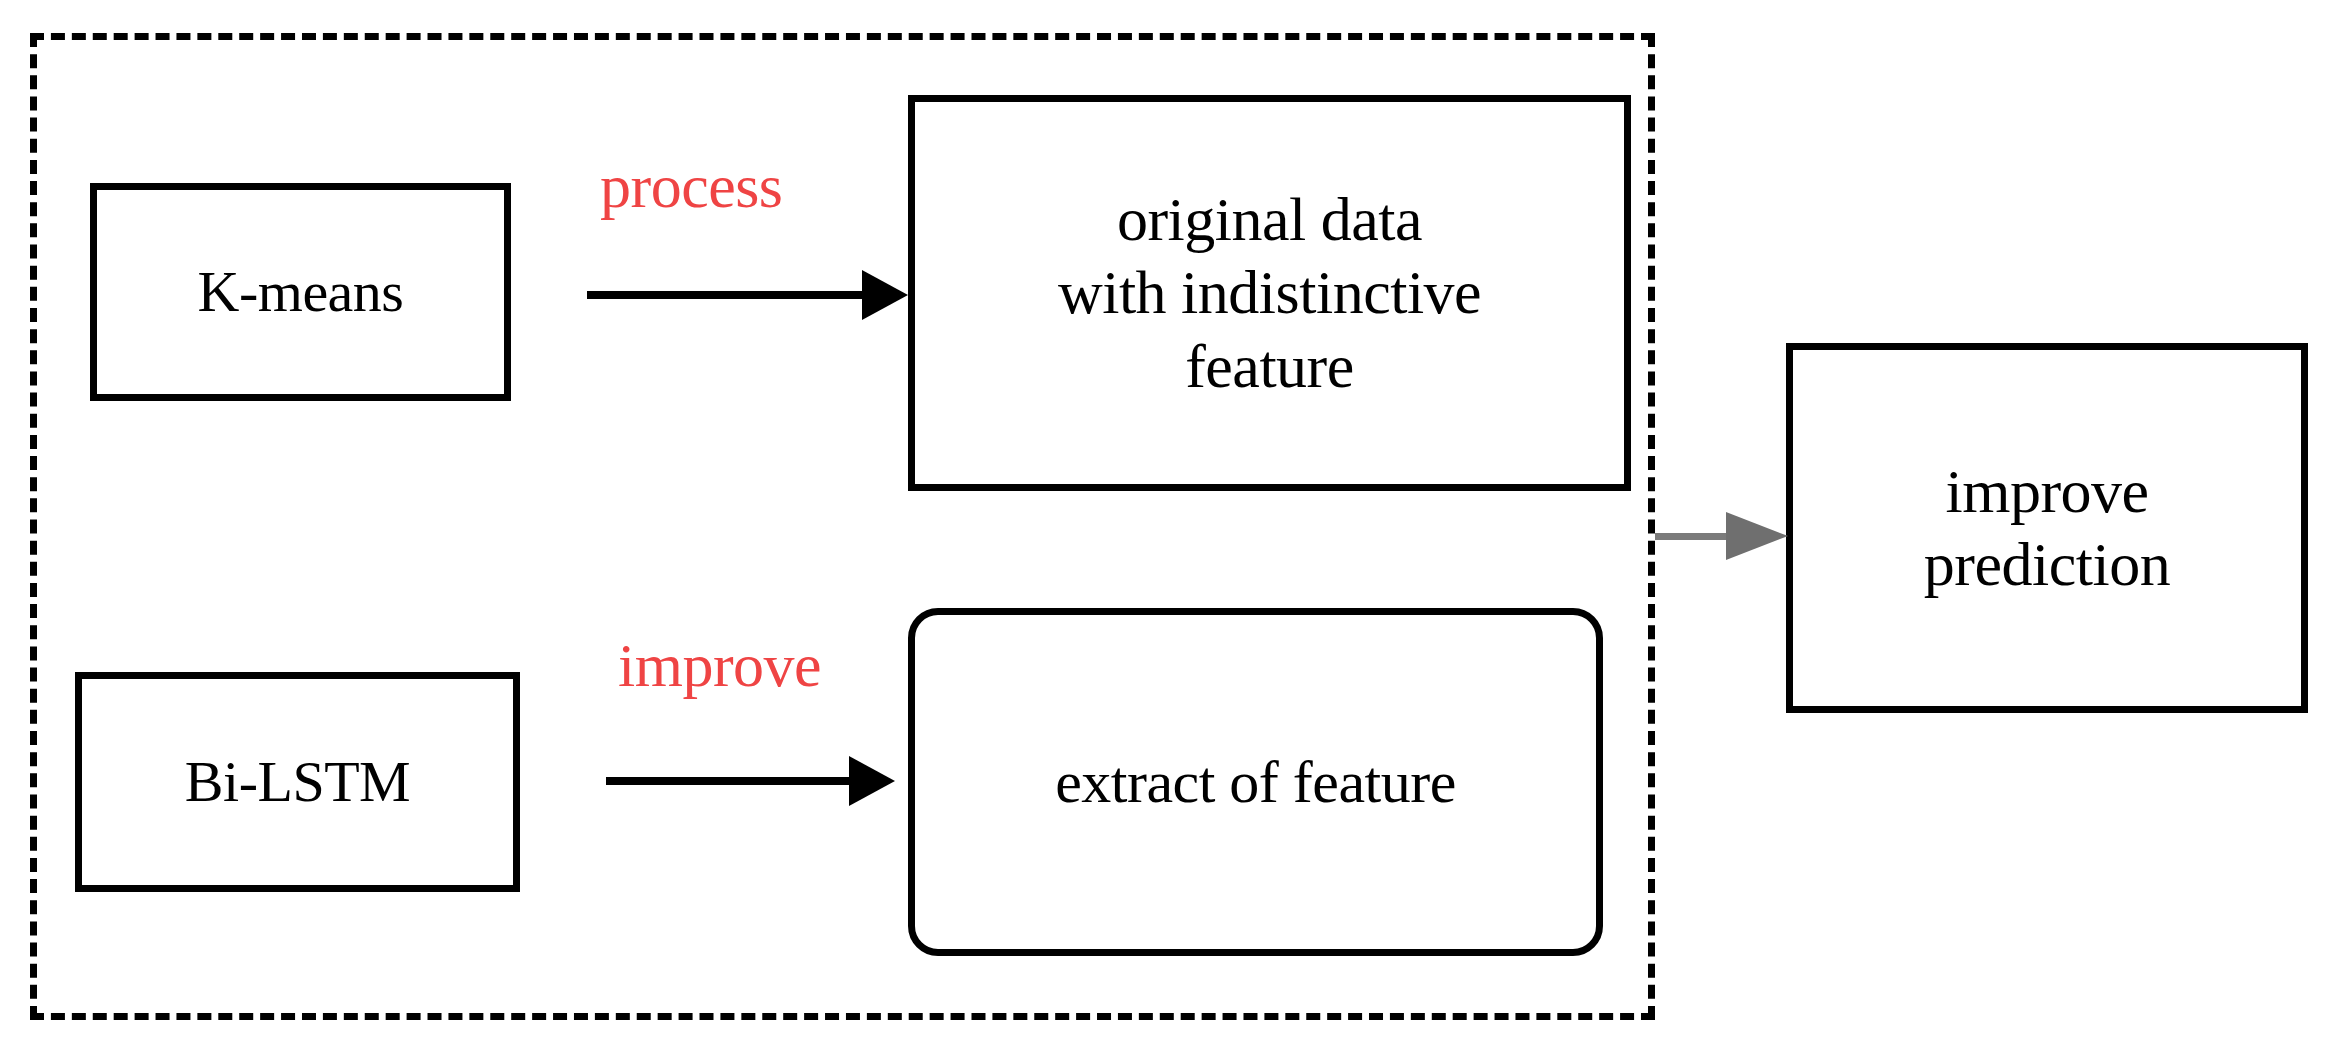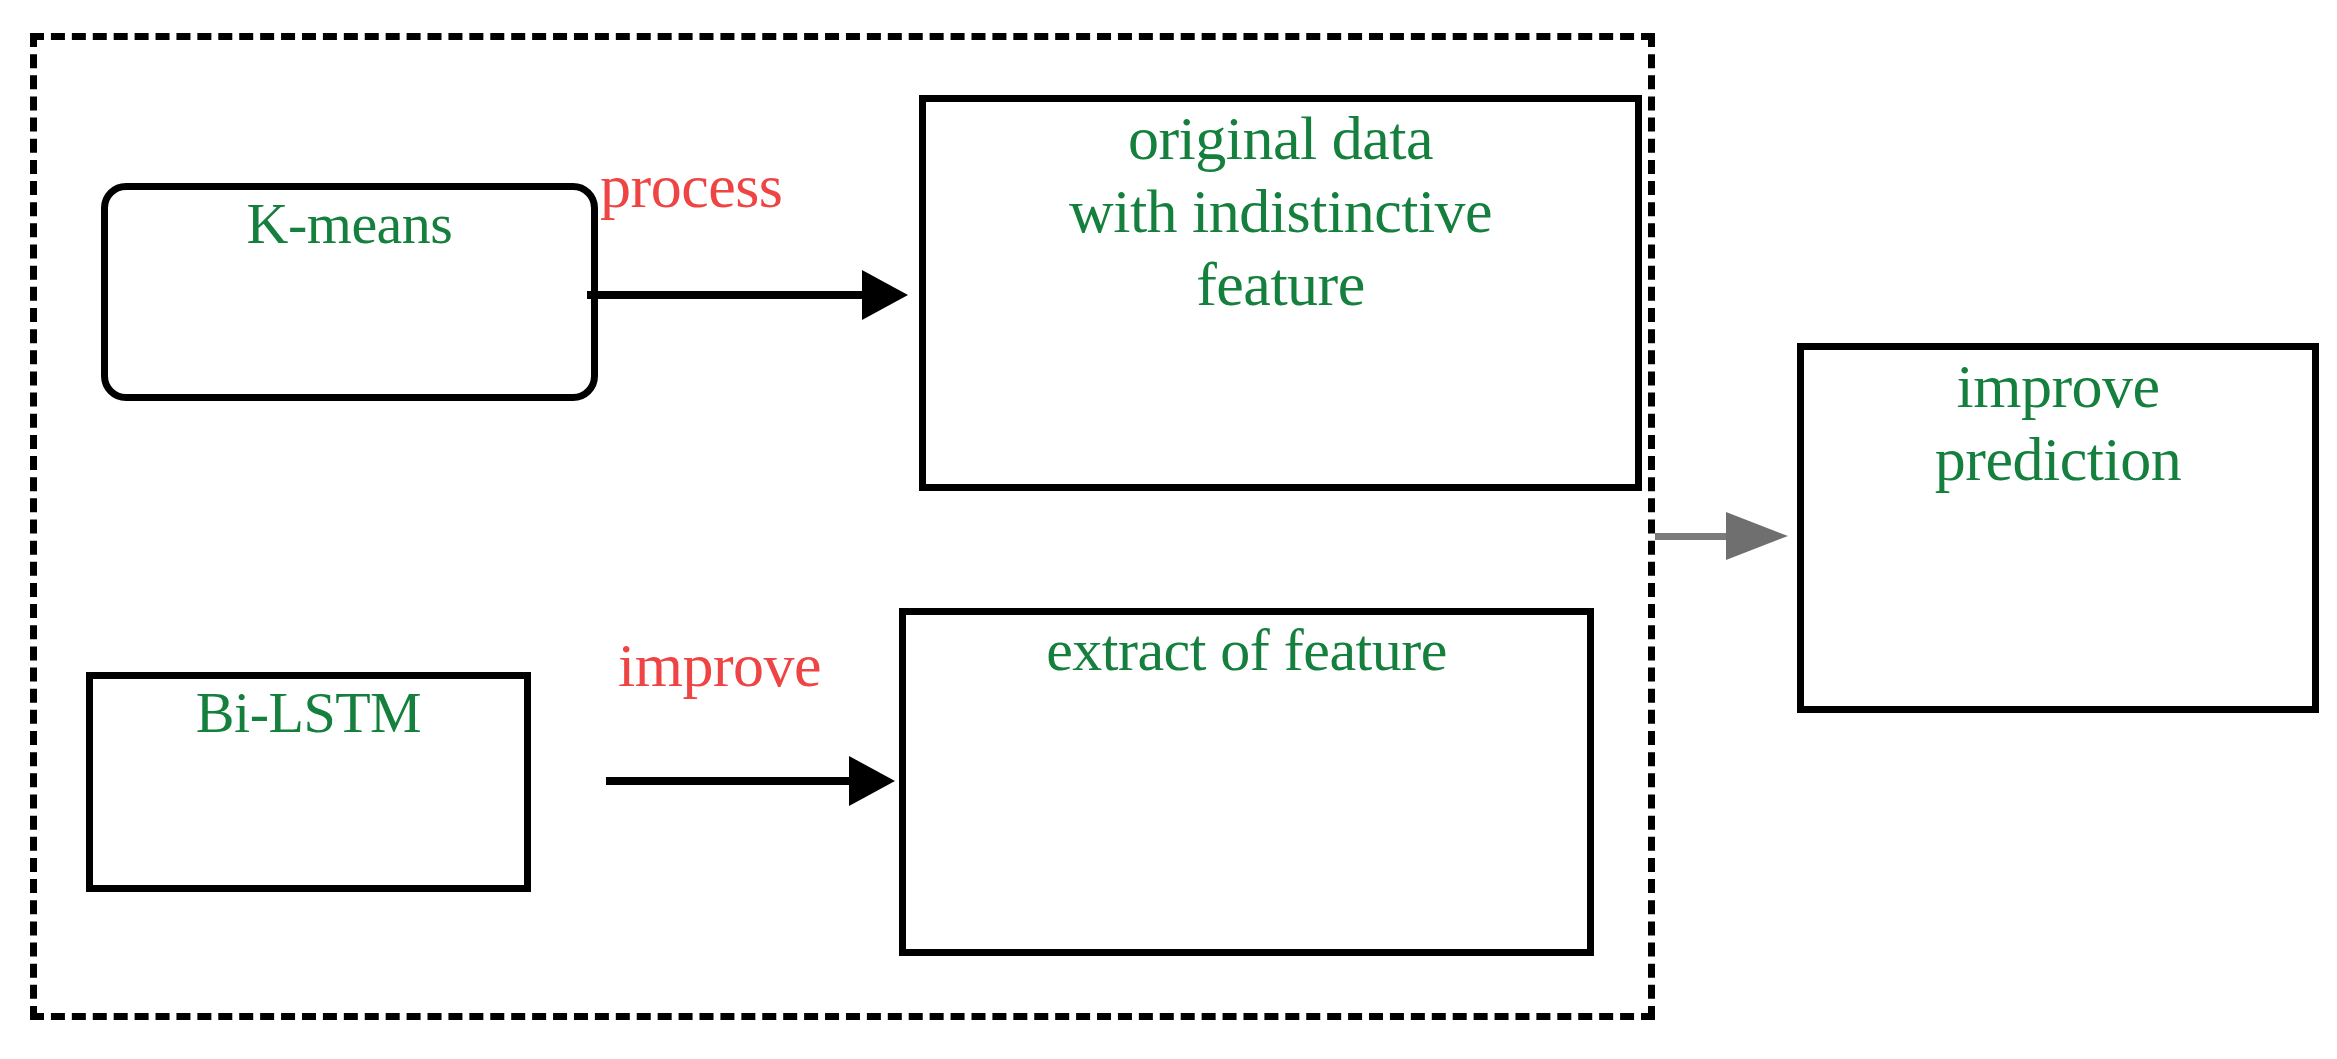--- a/index.html
+++ b/index.html
@@ -28,39 +28,39 @@
     background: transparent;
   }
 
   
   .node {
     position: absolute;
     box-sizing: border-box;
     border: 7px solid #000000;
     background: #ffffff;
     display: flex;
+    align-items: center;
     justify-content: center;
     text-align: center;
-    color: #15803d;
+    color: #000000;
     line-height: 1.18;
     font-stretch: condensed;
     letter-spacing: -0.5px;
-    margin-left: 11px;
   }
   .node .node-text {
     display: block;
     width: 100%;
     padding: 0 10px;
     white-space: pre-line;
   }
 
-  #node-kmeans   { left: 90px;   top: 183px; width: 497px;  height: 218px; font-size: 58px; border-radius: 25px; }
+  #node-kmeans   { left: 90px;   top: 183px; width: 421px;  height: 218px; font-size: 58px; }
   #node-bilstm   { left: 75px;   top: 672px; width: 445px;  height: 220px; font-size: 58px; }
   #node-original { left: 908px;  top: 95px;  width: 723px;  height: 396px; font-size: 62px; }
-  #node-extract  { left: 888px;  top: 608px; width: 695px;  height: 348px; font-size: 60px; }
+  #node-extract  { left: 908px;  top: 608px; width: 695px;  height: 348px; font-size: 60px; border-radius: 30px; }
   #node-improve  { left: 1786px; top: 343px; width: 522px;  height: 370px; font-size: 62px; }
 
   
   .edge-label {
     position: absolute;
     color: #ef4444;
     font-size: 62px;
     line-height: 1;
     letter-spacing: -0.5px;
     white-space: nowrap;

